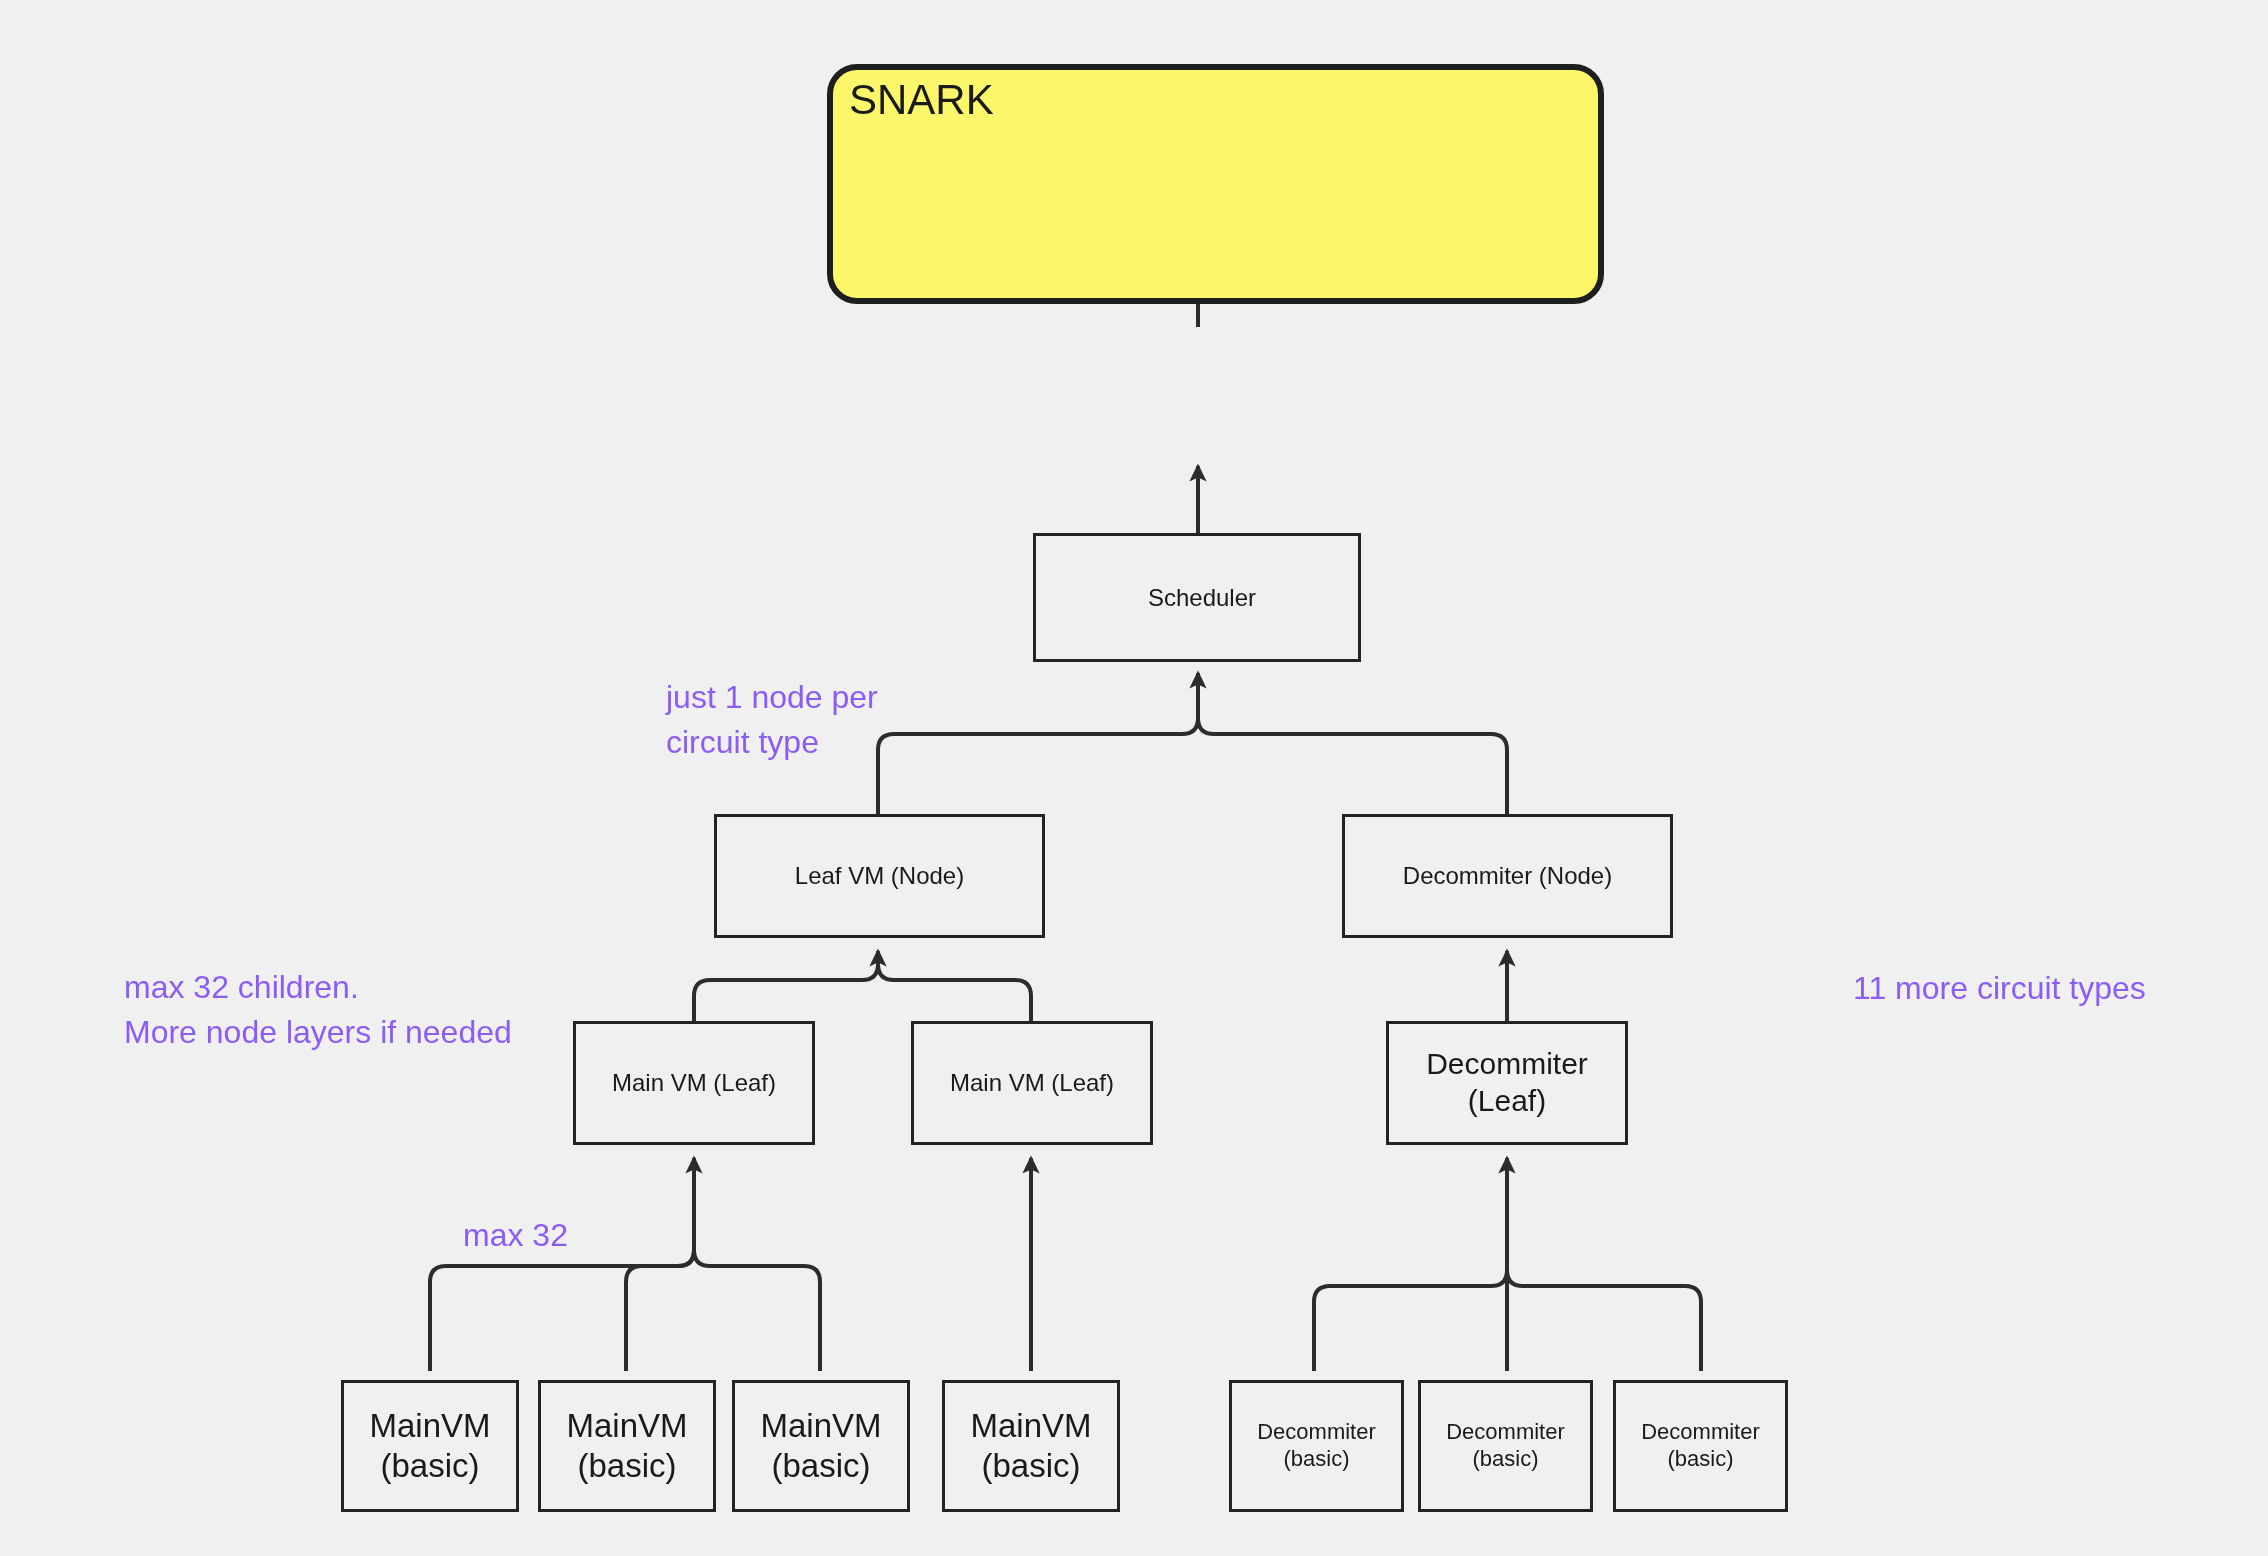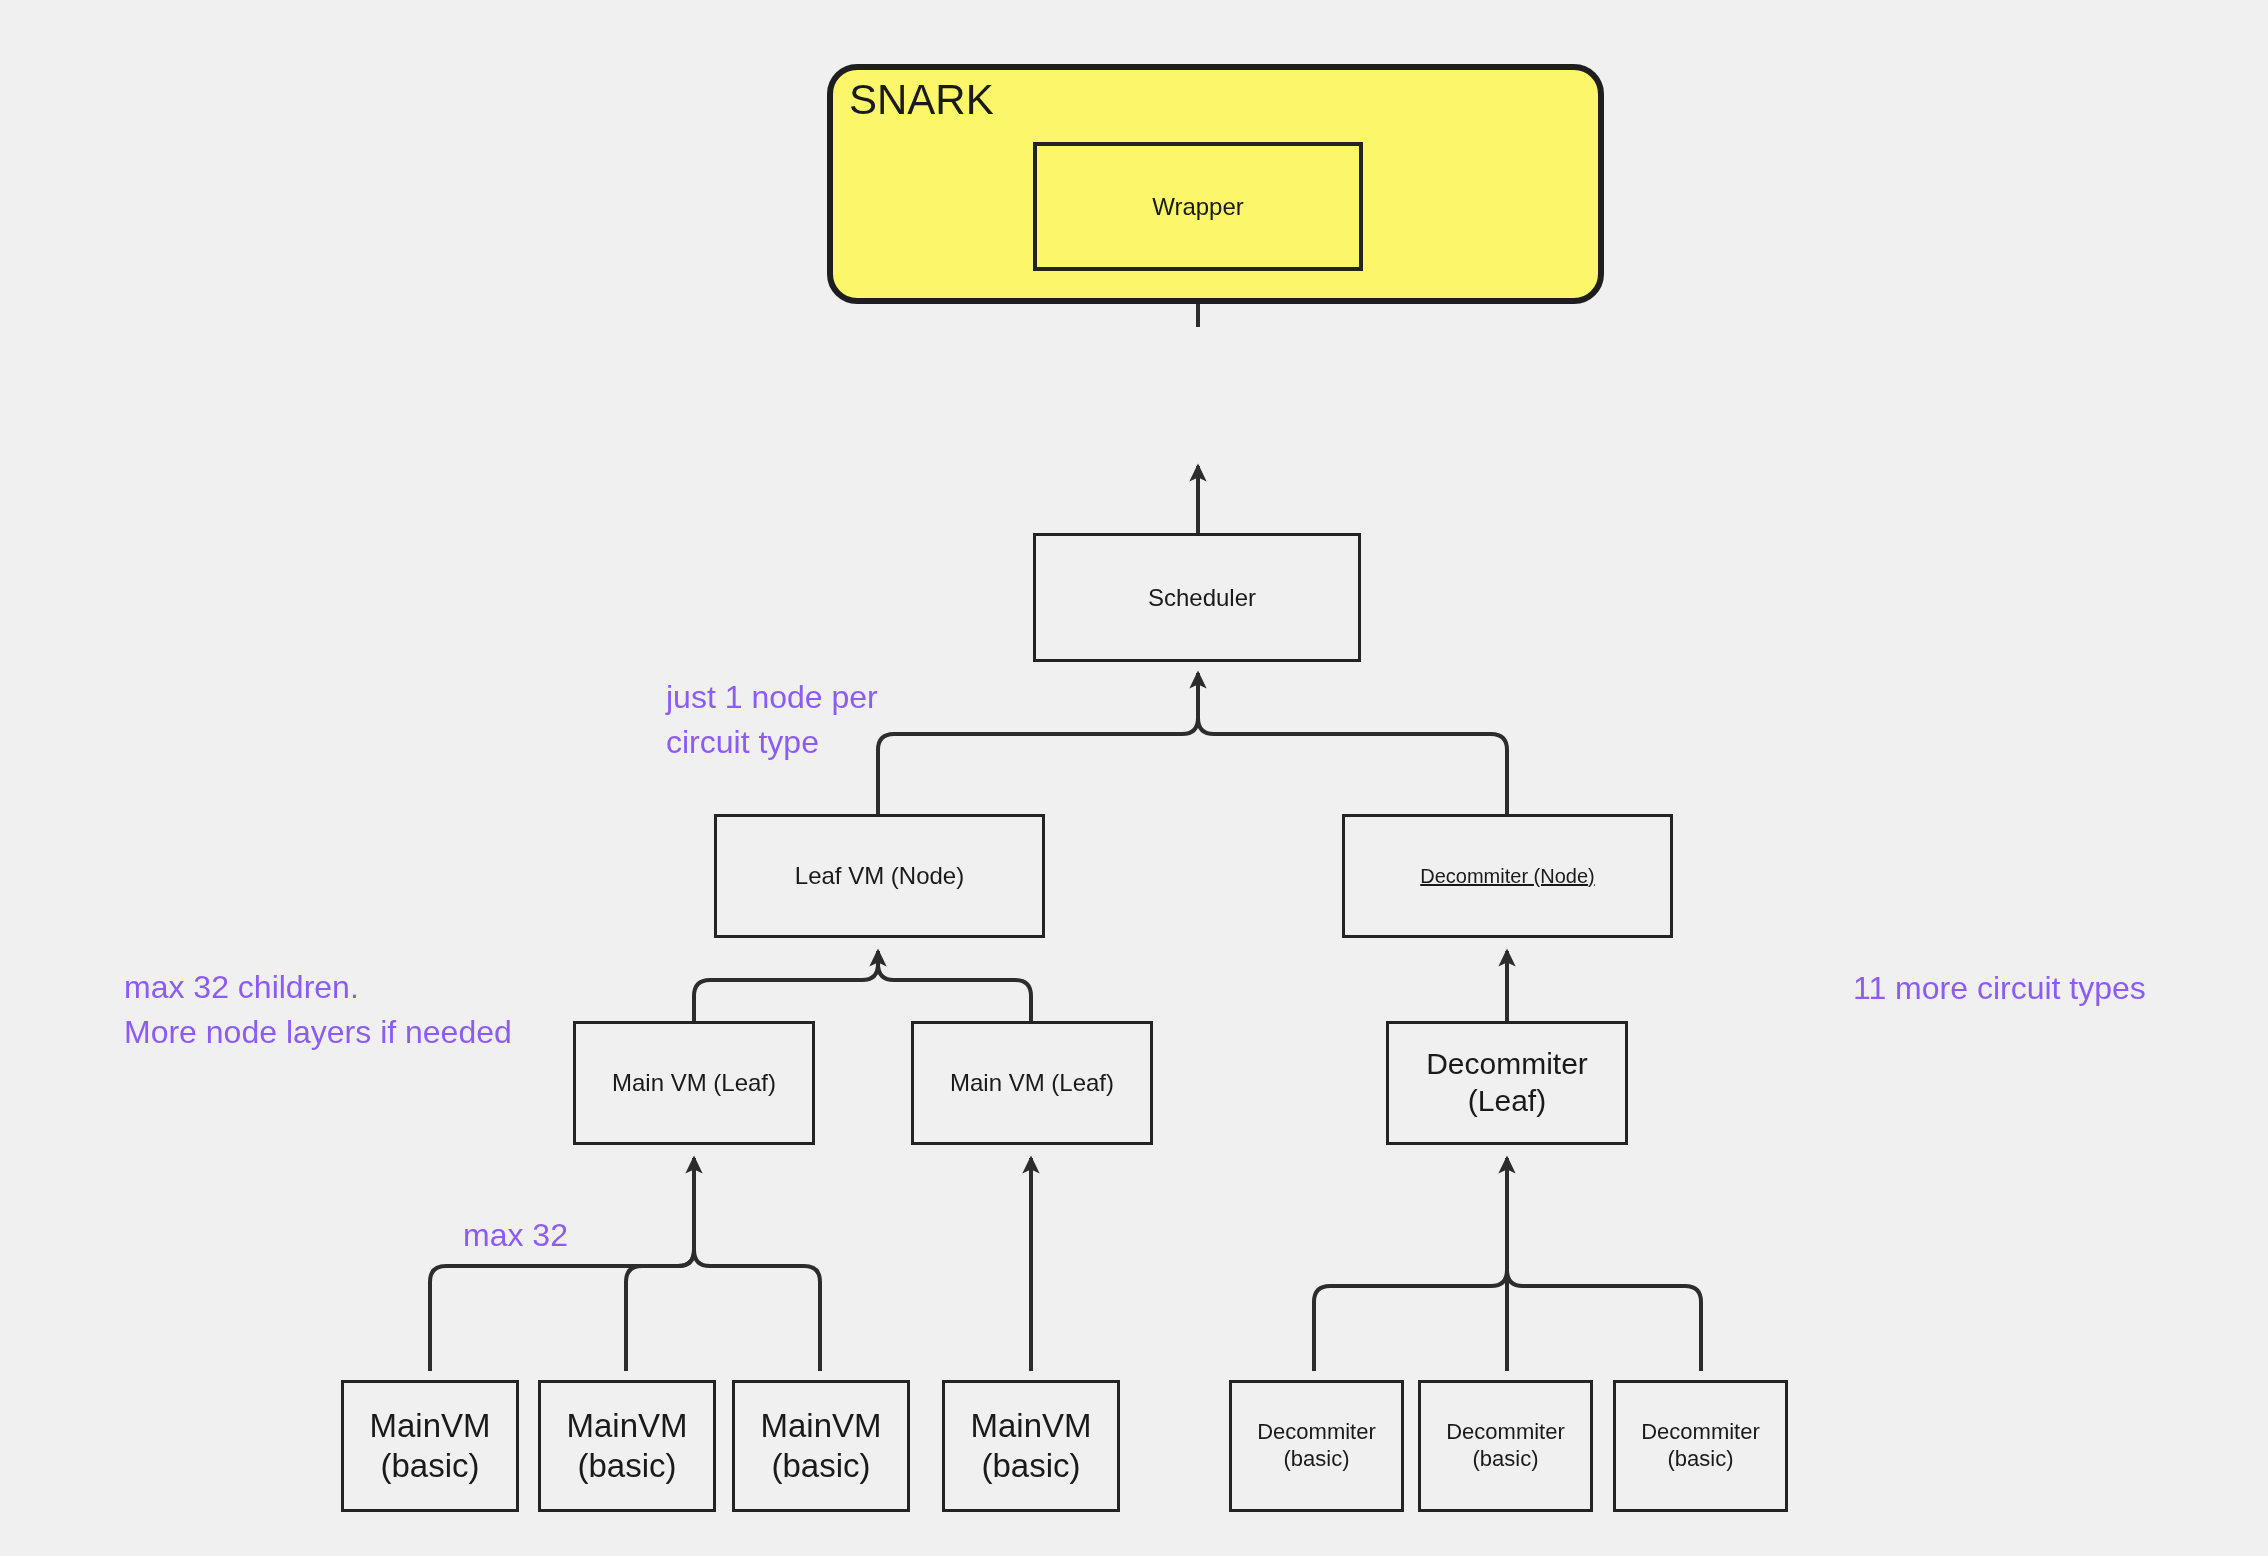--- a/index.html
+++ b/index.html
@@ -97,28 +97,27 @@
       <path d="M 1314 1371 L 1314 1302 Q 1314 1286 1330 1286 L 1491 1286 Q 1507 1286 1507 1270 L 1507 1158" marker-end="url(#arrow)"></path>
       <path d="M 1507 1371 L 1507 1158"></path>
       <path d="M 1701 1371 L 1701 1302 Q 1701 1286 1685 1286 L 1523 1286 Q 1507 1286 1507 1270 L 1507 1158"></path>
     </g>
   </svg>
 
   <div class="node snark" style="left:827px; top:64px; width:777px; height:240px;">
     <span class="snark-title">SNARK</span>
   </div>
 
-  <div class="node wrapper" style="left:1033px; top:142px; width:330px; height:129px; font-size:24px;">Wrapper</div>
 
 
   <div class="node" style="left:1033px; top:533px; width:328px; height:129px; font-size:24px;padding-left:10px;">Scheduler</div>
 
   <div class="node" style="left:714px; top:814px; width:331px; height:124px; font-size:24px;">Leaf VM (Node)</div>
 
-  <div class="node" style="left:1342px; top:814px; width:331px; height:124px; font-size:20px;text-decoration:underline;">Decommiter (Node)</div>
+  <div class="node" style="left:1342px; top:814px; width:331px; height:124px; font-size:24px;">Decommiter (Node)</div>
 
   <div class="node" style="left:573px; top:1021px; width:242px; height:124px; font-size:24px;">Main VM (Leaf)</div>
 
   <div class="node" style="left:911px; top:1021px; width:242px; height:124px; font-size:24px;">Main VM (Leaf)</div>
 
   <div class="node" style="left:1386px; top:1021px; width:242px; height:124px; font-size:30px;">Decommiter (Leaf)</div>
 
   <div class="node" style="left:341px; top:1380px; width:178px; height:132px; font-size:33px;">MainVM
 (basic)</div>
 

